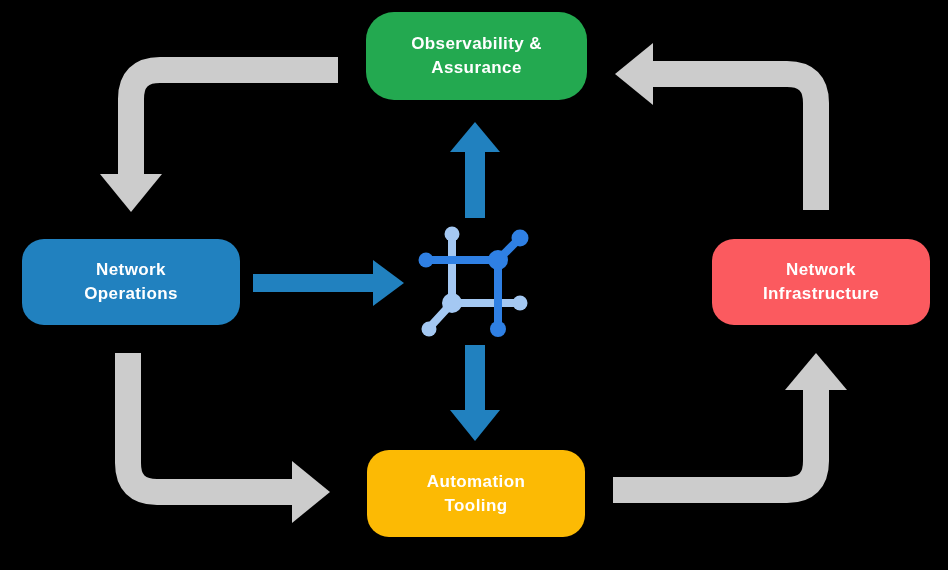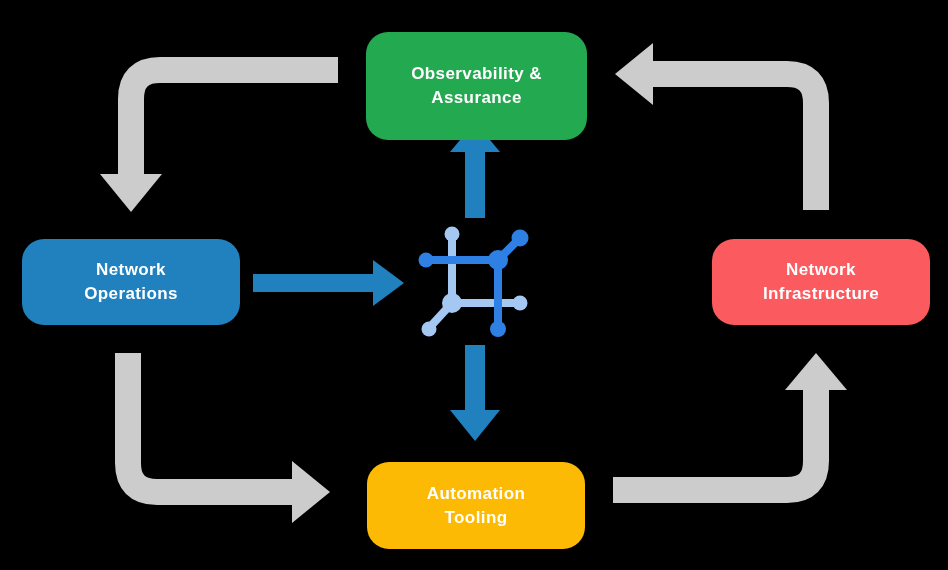--- a/index.html
+++ b/index.html
@@ -20,24 +20,24 @@
     border-radius:22px;
     display:flex;align-items:center;justify-content:center;
     text-align:center;
     color:#fff;
     font-size:17px;
     font-weight:600;
     letter-spacing:.4px;
     line-height:24px;
     white-space:pre-line;
   }
-  .node-observability{left:366px;top:32px;width:221px;height:108px;}
+  .node-observability{left:366px;top:12px;width:221px;height:88px;border-radius:28px;}
   .node-operations{left:22px;top:239px;width:218px;height:86px;}
   .node-infrastructure{left:712px;top:239px;width:218px;height:86px;}
-  .node-automation{left:367px;top:450px;width:218px;height:87px;margin-top:12px;}
+  .node-automation{left:367px;top:450px;width:218px;height:87px;}
 </style>
 </head>
 <body>
 
 <div class="stage">
 
   <svg class="canvas" width="948" height="570" viewBox="0 0 948 570" fill="none">
 
     <g>
       <path d="M 338 70 L 160 70 Q 131 70 131 99 L 131 176" stroke-width="26" stroke="#CCCCCC"></path>

